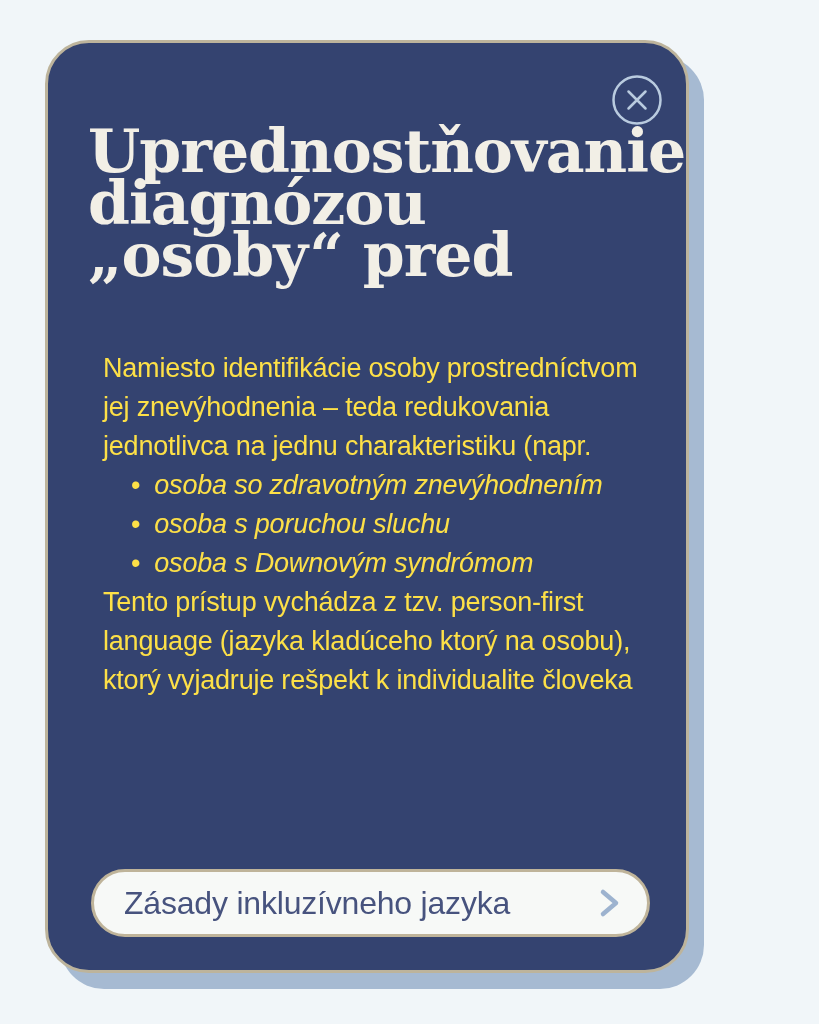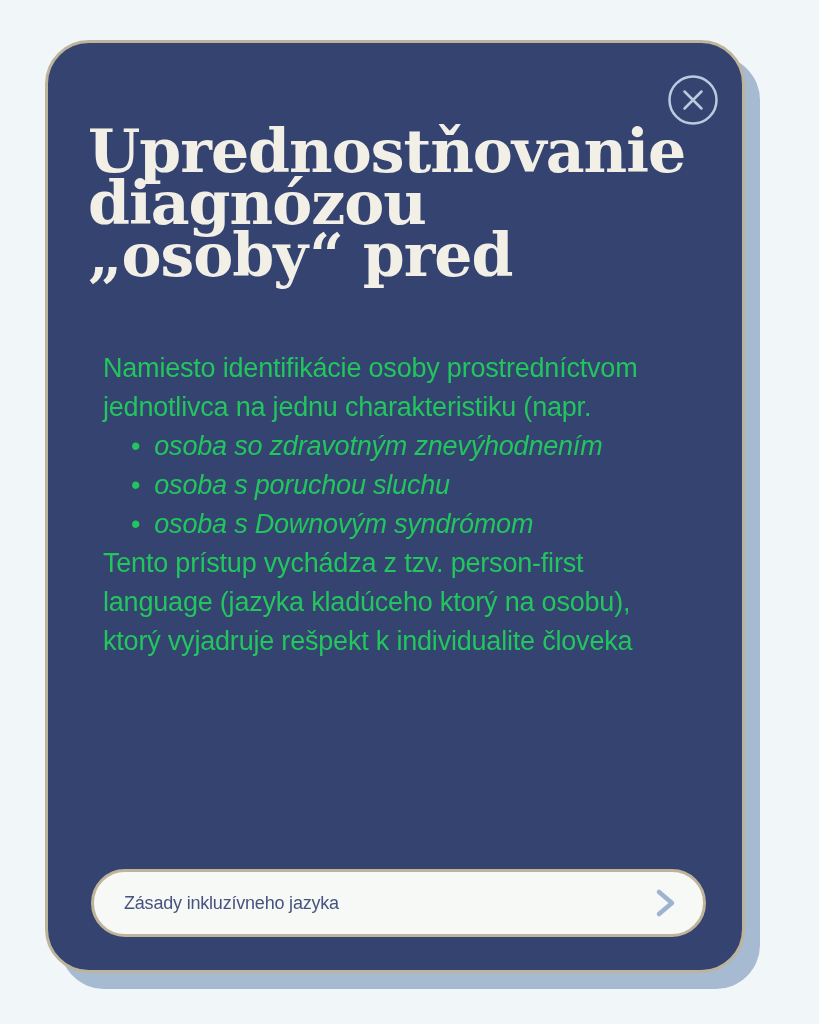--- a/index.html
+++ b/index.html
@@ -12,21 +12,21 @@
     position: relative;
     width: 819px;
     height: 1024px;
     background: #f1f6f9;
     overflow: hidden;
   }
   .card {
     position: absolute;
     left: 45px;
     top: 40px;
-    width: 700px;
+    width: 644px;
     height: 933px;
     background: #344370;
     border: 3px solid #bdb49c;
     border-radius: 44px;
     box-shadow: 15px 16px 0 #a6bad2;
     box-sizing: border-box;
   }
   .close-btn {
     position: absolute;
     top: 31px;
@@ -46,21 +46,21 @@
     line-height: 52px;
     letter-spacing: -1px;
     color: #f2efe6;
   }
   .title-line { display: block; }
   .body {
     margin: 68px 40px 0 55px;
     font-size: 27px;
     line-height: 39px;
     letter-spacing: -0.2px;
-    color: #22c55e;
+    color: #fde047;
   }
   .body-line { white-space: nowrap; }
   .bullet-row {
     display: flex;
     align-items: baseline;
     padding-left: 28px;
     font-style: italic;
     white-space: nowrap;
   }
   .bullet-dot {
@@ -78,21 +78,21 @@
     border: 3px solid #bfb49a;
     border-radius: 34px;
     box-sizing: border-box;
     display: flex;
     align-items: center;
     justify-content: space-between;
     padding: 0 26px 0 30px;
     cursor: pointer;
   }
   .footer-label {
-    font-size: 18px;
+    font-size: 32px;
     color: #47537e;
     letter-spacing: -0.2px;
   }
   .icon-svg { display: block; }
 </style>
 </head>
 <body>
 
 <div class="stage">
   <div class="card">
@@ -105,20 +105,21 @@
     </button>
 
     <h1 class="title">
       <span class="title-line">Uprednostňovanie</span>
       <span class="title-line">diagnózou</span>
       <span class="title-line">„osoby“ pred</span>
     </h1>
 
     <div class="body">
       <div class="body-line">Namiesto identifikácie osoby prostredníctvom</div>
+      <div class="body-line">jej znevýhodnenia – teda redukovania</div>
       <div class="body-line">jednotlivca na jednu charakteristiku (napr.</div>
 
       <div class="bullet-row">
         <span class="bullet-dot">•</span>
         <span>osoba so zdravotným znevýhodnením</span>
       </div>
       <div class="bullet-row">
         <span class="bullet-dot">•</span>
         <span>osoba s poruchou sluchu</span>
       </div>

